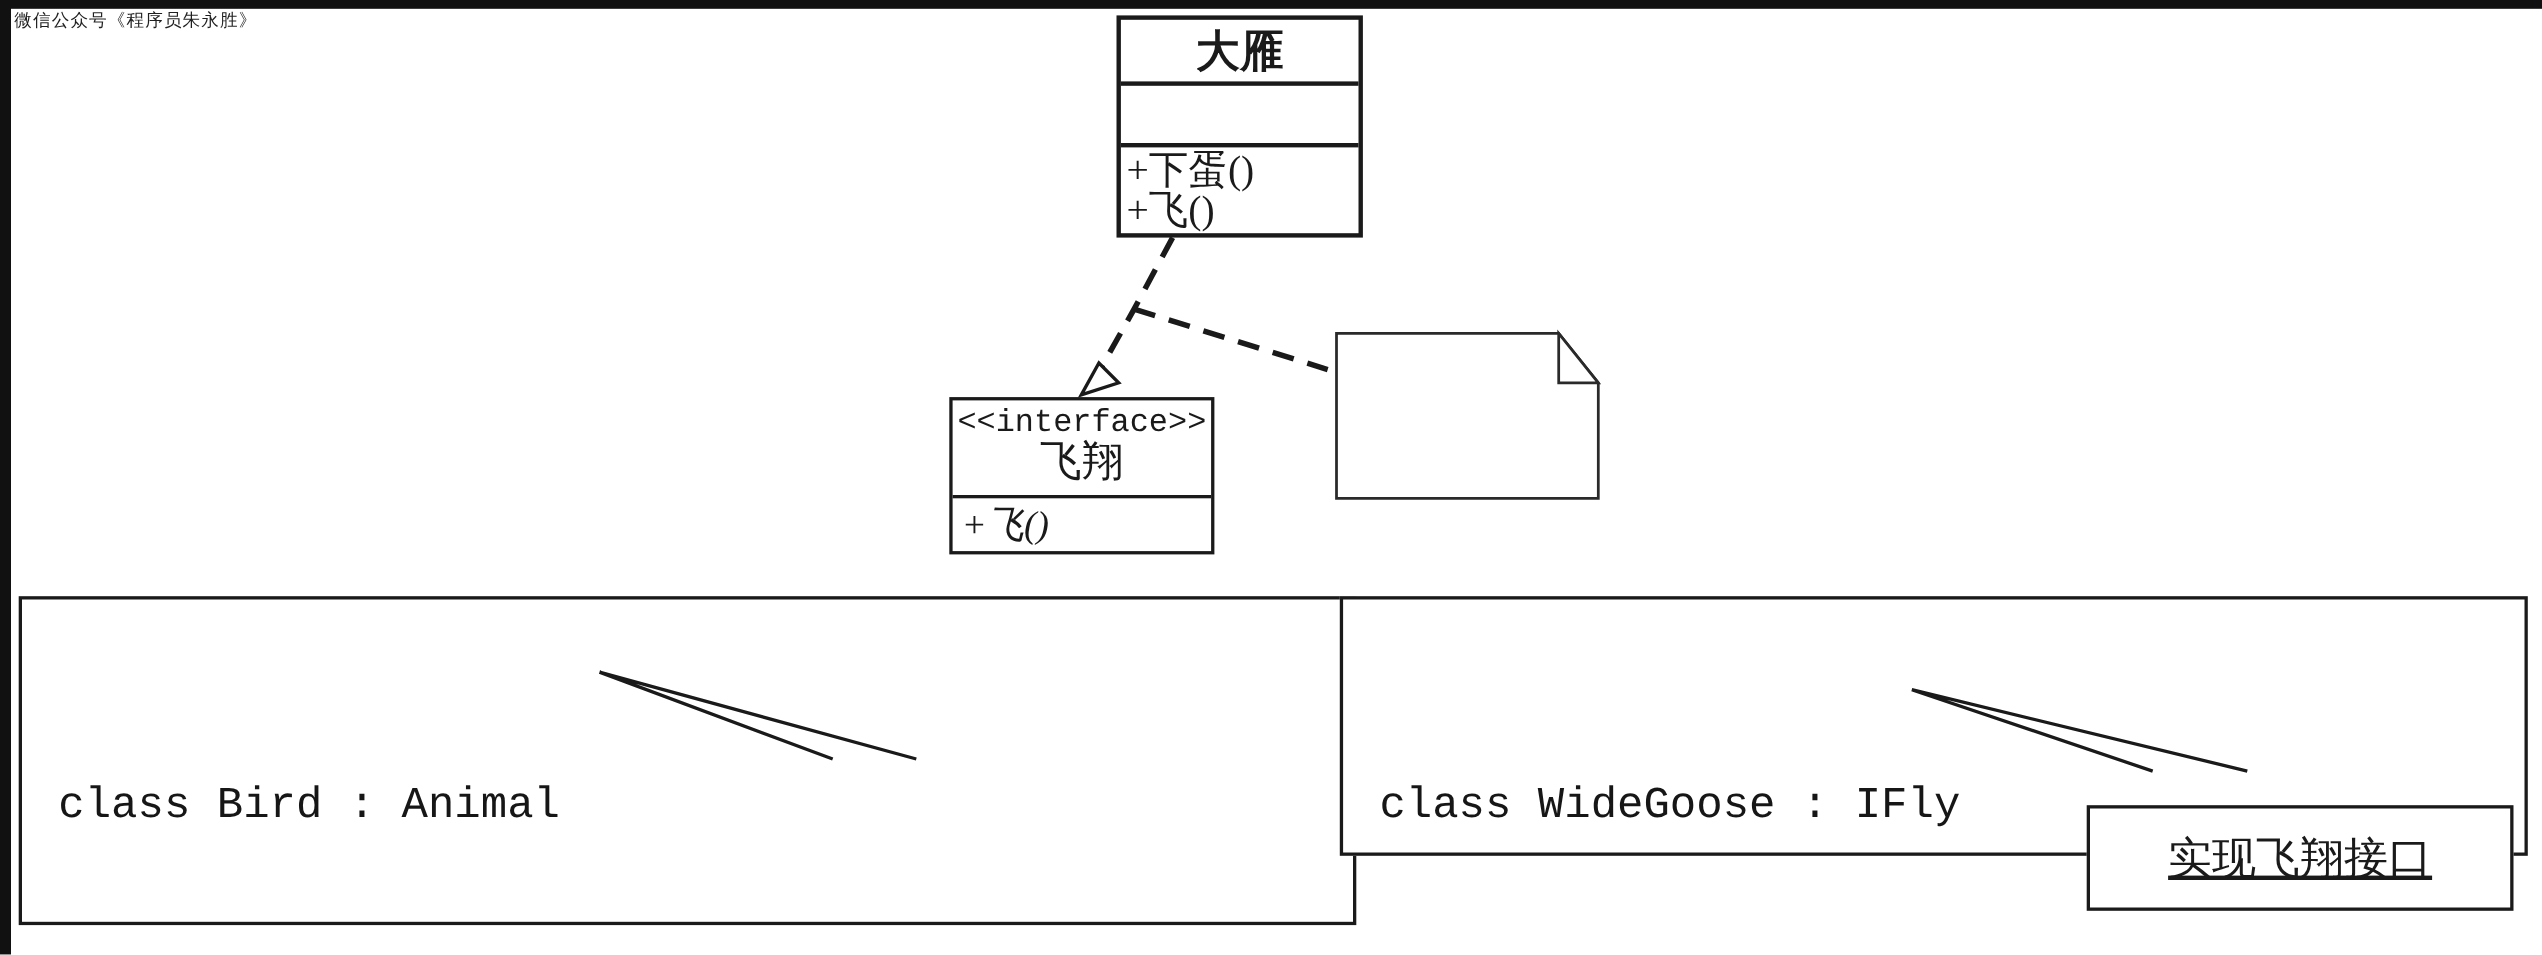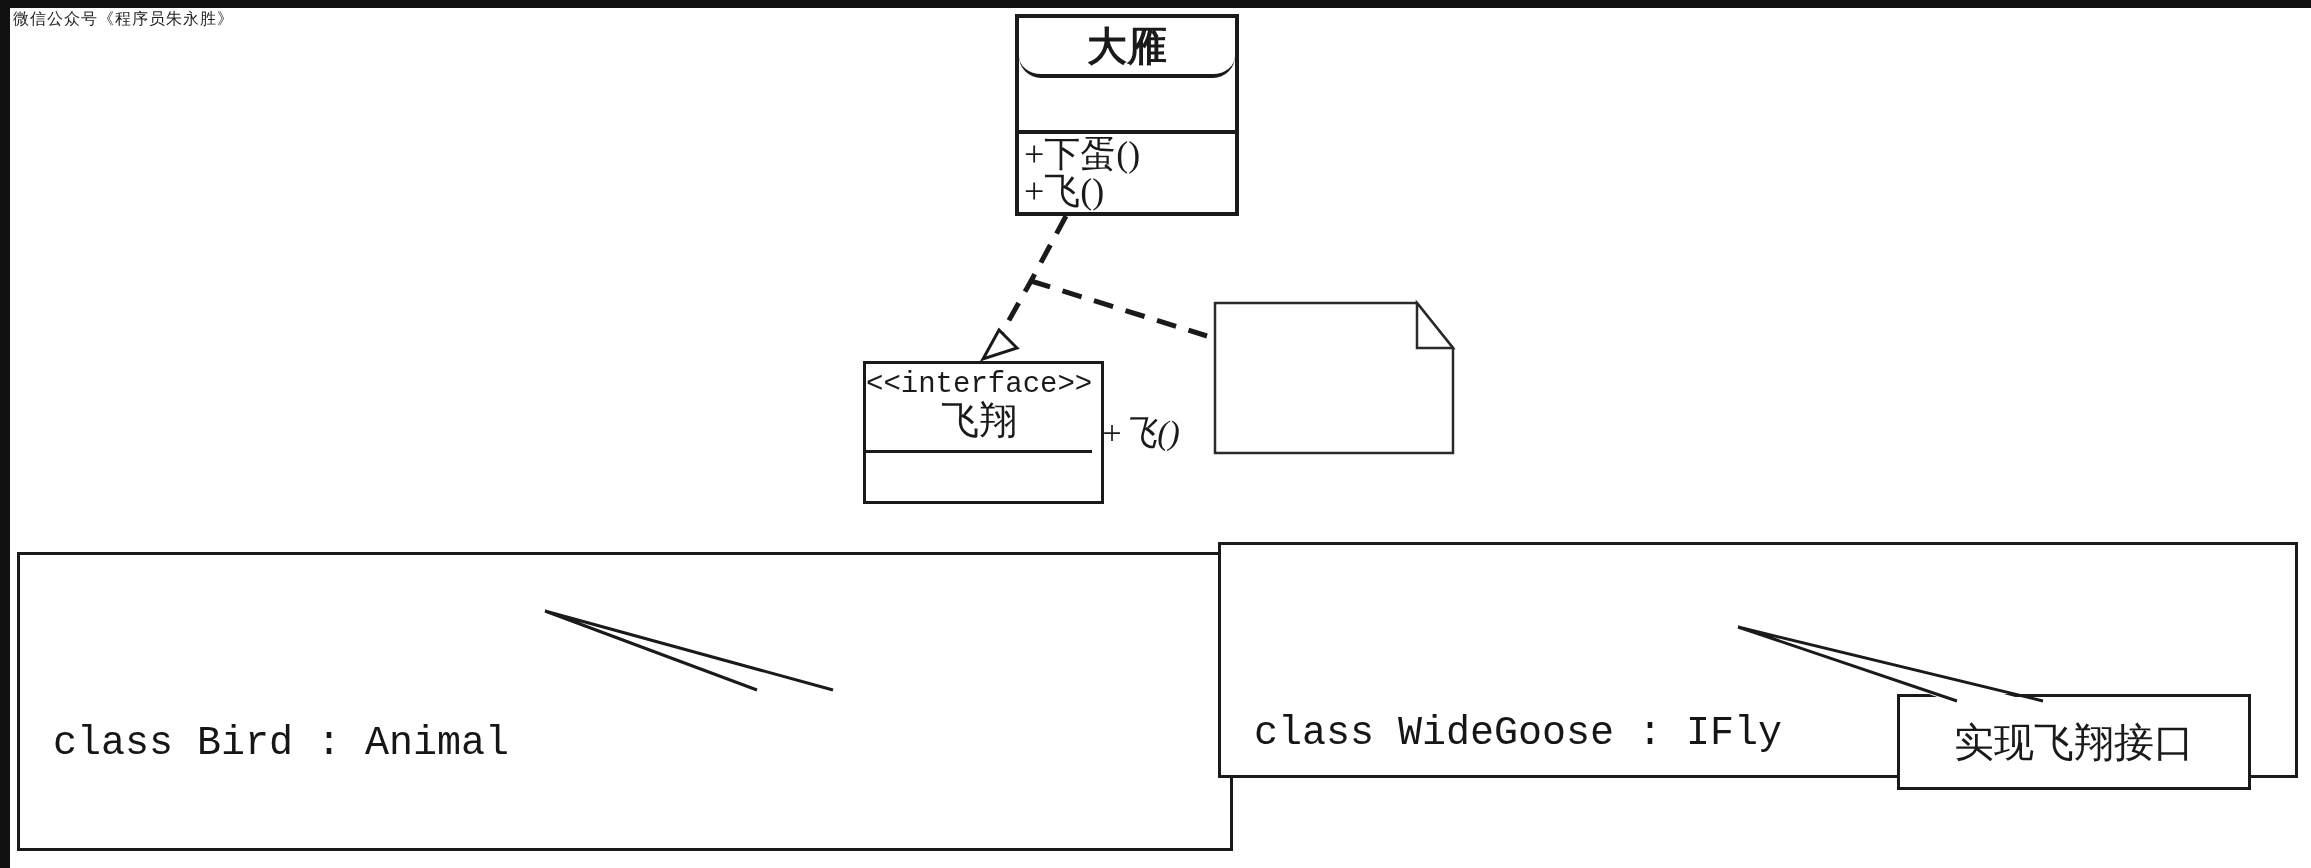--- a/index.html
+++ b/index.html
@@ -20,61 +20,61 @@
 
   
   .uml-class{
     left:1015px;top:14px;width:224px;height:202px;
     border:4px solid var(--line);background:#fff;box-sizing:border-box;
     display:flex;flex-direction:column;z-index:2;
   }
   .uml-class-title{
     height:56px;border-bottom:4px solid var(--line);
     display:flex;align-items:center;justify-content:center;
-    font-size:40px;font-weight:bold;border-radius:22px;
+    font-size:40px;font-weight:bold;
   }
   .uml-class-attrs{height:52px;border-bottom:4px solid var(--line);}
   .uml-class-methods{flex:1;padding:2px 0 0 5px;font-size:36px;line-height:37px;white-space:nowrap;}
 
   
   .uml-iface{
     left:863px;top:361px;width:241px;height:143px;
     border:3px solid var(--line);background:#fff;box-sizing:border-box;
-    display:flex;flex-direction:row;z-index:2;
+    display:flex;flex-direction:column;z-index:2;
   }
   .uml-iface-head{
     height:81px;border-bottom:3px solid var(--line);
     text-align:center;padding-top:5px;box-sizing:content-box;
   }
   .stereo{font-family:"Liberation Mono","DejaVu Sans Mono",monospace;font-size:29px;line-height:31px;}
   .iname{font-size:38px;font-weight:normal;line-height:40px;}
   .uml-iface-methods{
     flex:1;display:flex;align-items:center;padding-left:8px;
     font-size:34px;font-style:italic;white-space:nowrap;
   }
 
   
   .code-box{border:3px solid var(--line);background:#fff;box-sizing:border-box;z-index:2;}
-  .code-left{left:17px;top:542px;width:1216px;height:299px;margin-top:10px;}
+  .code-left{left:17px;top:542px;width:1216px;height:299px;}
   .code-right{left:1218px;top:542px;width:1080px;height:236px;}
   .code-lines{
     position:absolute;left:33px;top:26px;
     font-family:"Liberation Mono","DejaVu Sans Mono",monospace;
     font-size:40px;line-height:65px;white-space:pre;color:#161616;
   }
   .code-lines div{height:65px;}
 
   
   .callout{
     border:3px solid var(--line);background:#fff;box-sizing:border-box;
     display:flex;align-items:center;justify-content:center;
     font-size:40px;z-index:2;white-space:nowrap;
   }
   .callout-left{left:708px;top:688px;width:310px;height:96px;}
-  .callout-right{left:1897px;top:694px;width:354px;height:96px;}
+  .callout-right{left:1897px;top:732px;width:388px;height:96px;text-decoration:underline;}
 
   
   svg.overlay{left:0;top:0;z-index:5;pointer-events:none;}
   .dash{fill:none;stroke:var(--line);stroke-width:5;stroke-dasharray:20 13;}
   .tri{fill:#fff;stroke:var(--line);stroke-width:3;}
   .noteshape{fill:#fff;stroke:#2a2a2a;stroke-width:2.5;}
   .tailfill{fill:#fff;stroke:none;}
   .tailline{stroke:var(--line);stroke-width:3;fill:none;}
 </style>
 </head>

